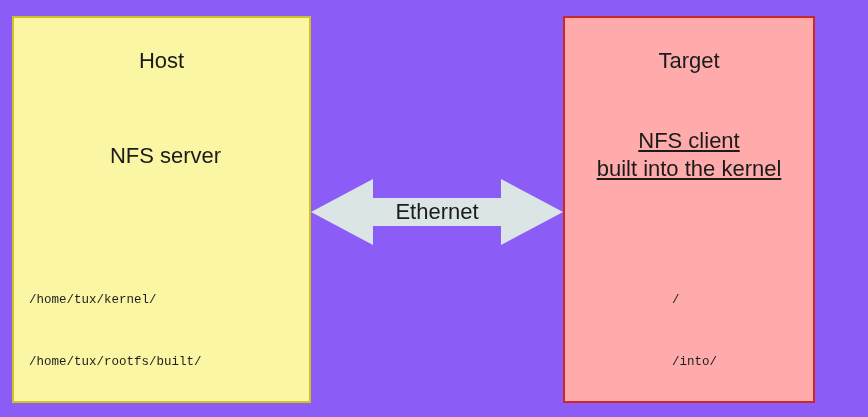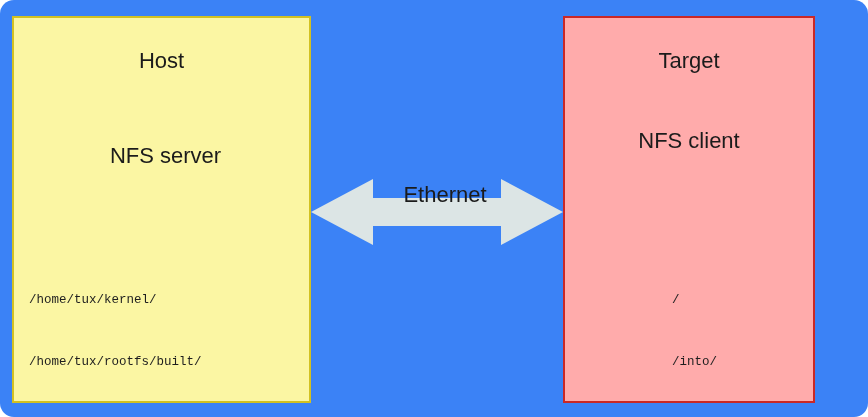--- a/index.html
+++ b/index.html
@@ -4,25 +4,24 @@
 <style>
   html, body {
     margin: 0;
     padding: 0;
     background: #ffffff;
   }
   .canvas {
     position: relative;
     width: 868px;
     height: 417px;
-    background: #3b82f6;
+    background: #8b5cf6;
     overflow: hidden;
     font-family: "Liberation Sans", sans-serif;
     color: #1b1b1b;
-    border-radius: 14px;
   }
   .box {
     position: absolute;
     top: 16px;
     height: 387px;
     box-sizing: border-box;
     border-style: solid;
     border-width: 2.5px;
   }
   .host-box {
@@ -48,21 +47,21 @@
   }
   .box-subtitle {
     position: absolute;
     left: 0;
     right: 0;
     text-align: center;
     font-size: 22px;
     line-height: 28px;
   }
   .host-subtitle { top: 124px; padding-left: 8px; }
-  .target-subtitle { top: 109px; }
+  .target-subtitle { top: 109px; text-decoration: underline; }
   .paths {
     position: absolute;
     top: 231px;
     font-family: "Liberation Mono", "DejaVu Sans Mono", monospace;
     font-size: 12.5px;
     line-height: 20.5px;
     white-space: pre;
     color: #1e1e1e;
   }
   .host-paths { left: 15px; }
@@ -72,25 +71,24 @@
     left: 311px;
     top: 178px;
     width: 252px;
     height: 68px;
   }
   .arrow-shape { fill: var(--arrow-fill, #dce5e5); }
   .arrow-label {
     position: absolute;
     left: 311px;
     width: 252px;
-    top: 182px;
+    top: 199px;
     text-align: center;
     font-size: 22px;
     line-height: 26px;
-    margin-left: 8px;
   }
 </style>
 </head>
 <body>
 
 <div class="canvas">
 
   <div class="box host-box">
     <div class="box-title">Host</div>
     <div class="box-subtitle host-subtitle">NFS server</div>
@@ -107,20 +105,21 @@
 
   <svg class="arrow-svg" viewBox="0 0 252 68" preserveAspectRatio="none" aria-hidden="true">
     <polygon class="arrow-shape" points="0,34 62,1 62,20 190,20 190,1 252,34 190,67 190,48 62,48 62,67"></polygon>
   </svg>
   <div class="arrow-label">Ethernet</div>
 
   <div class="box target-box">
     <div class="box-title">Target</div>
     <div class="box-subtitle target-subtitle">
       <div>NFS client</div>
+      <div>built into the kernel</div>
     </div>
     <div class="paths target-paths">
       <div>/</div>
       <div>/into/</div>
       <div>/root/README</div>
       
       
       
       
     </div>

